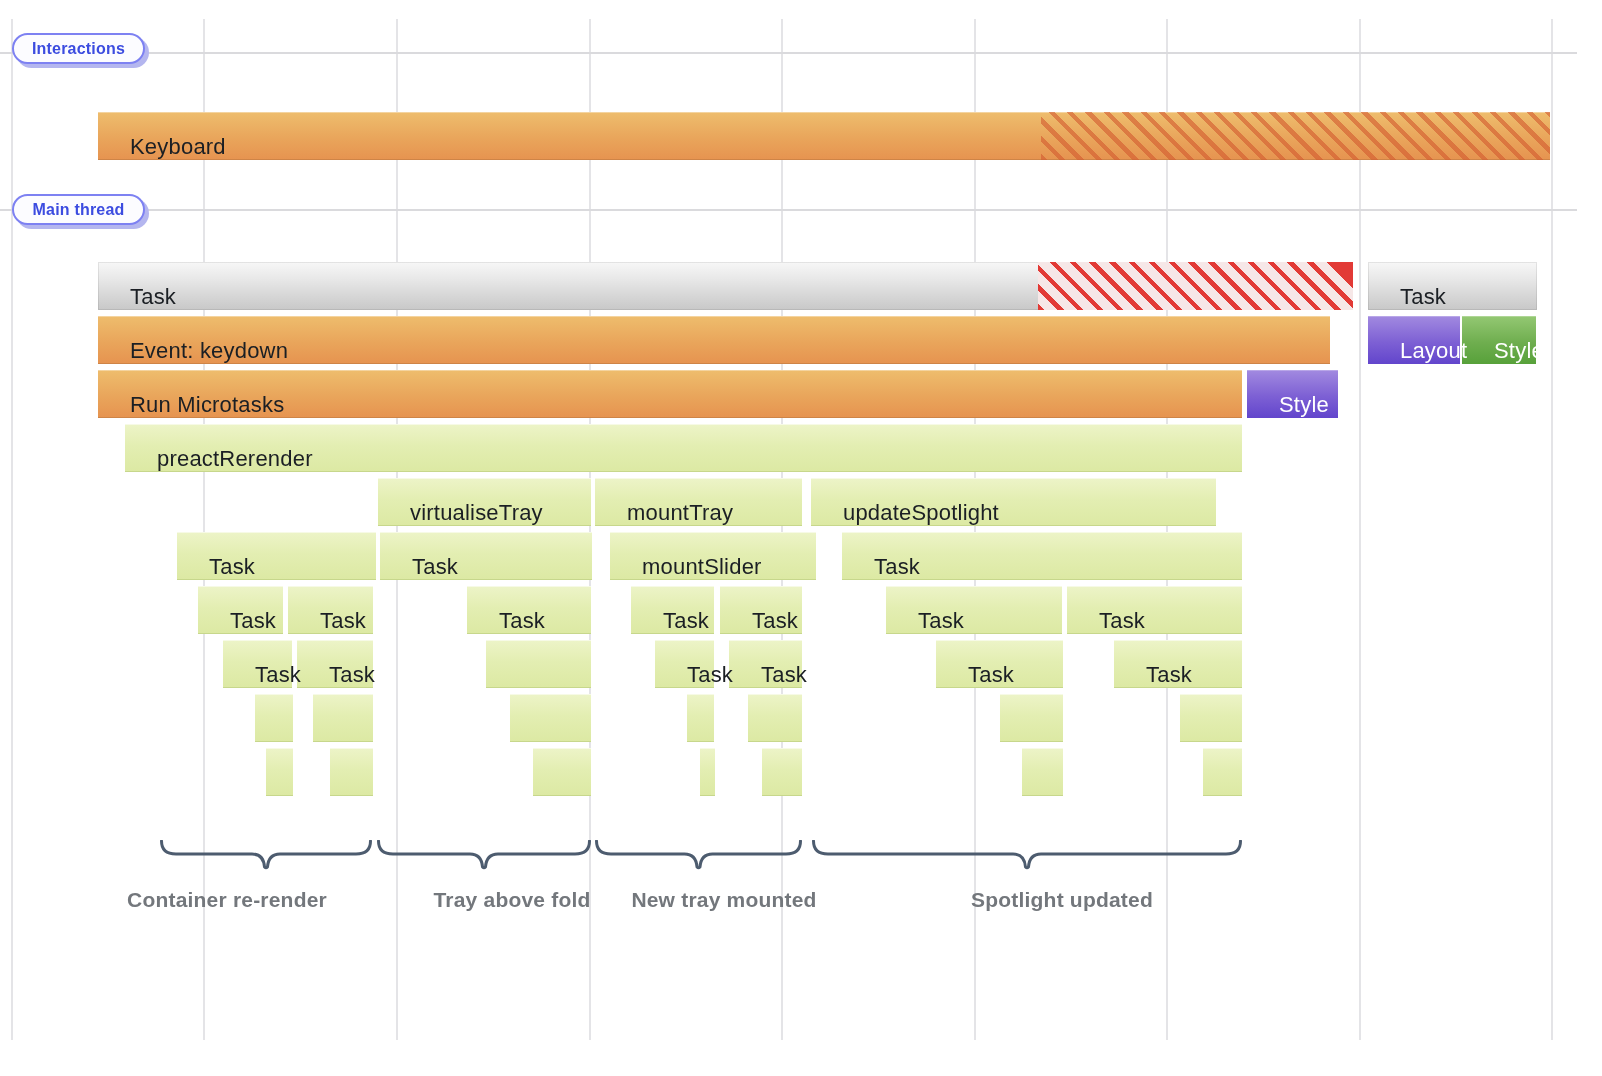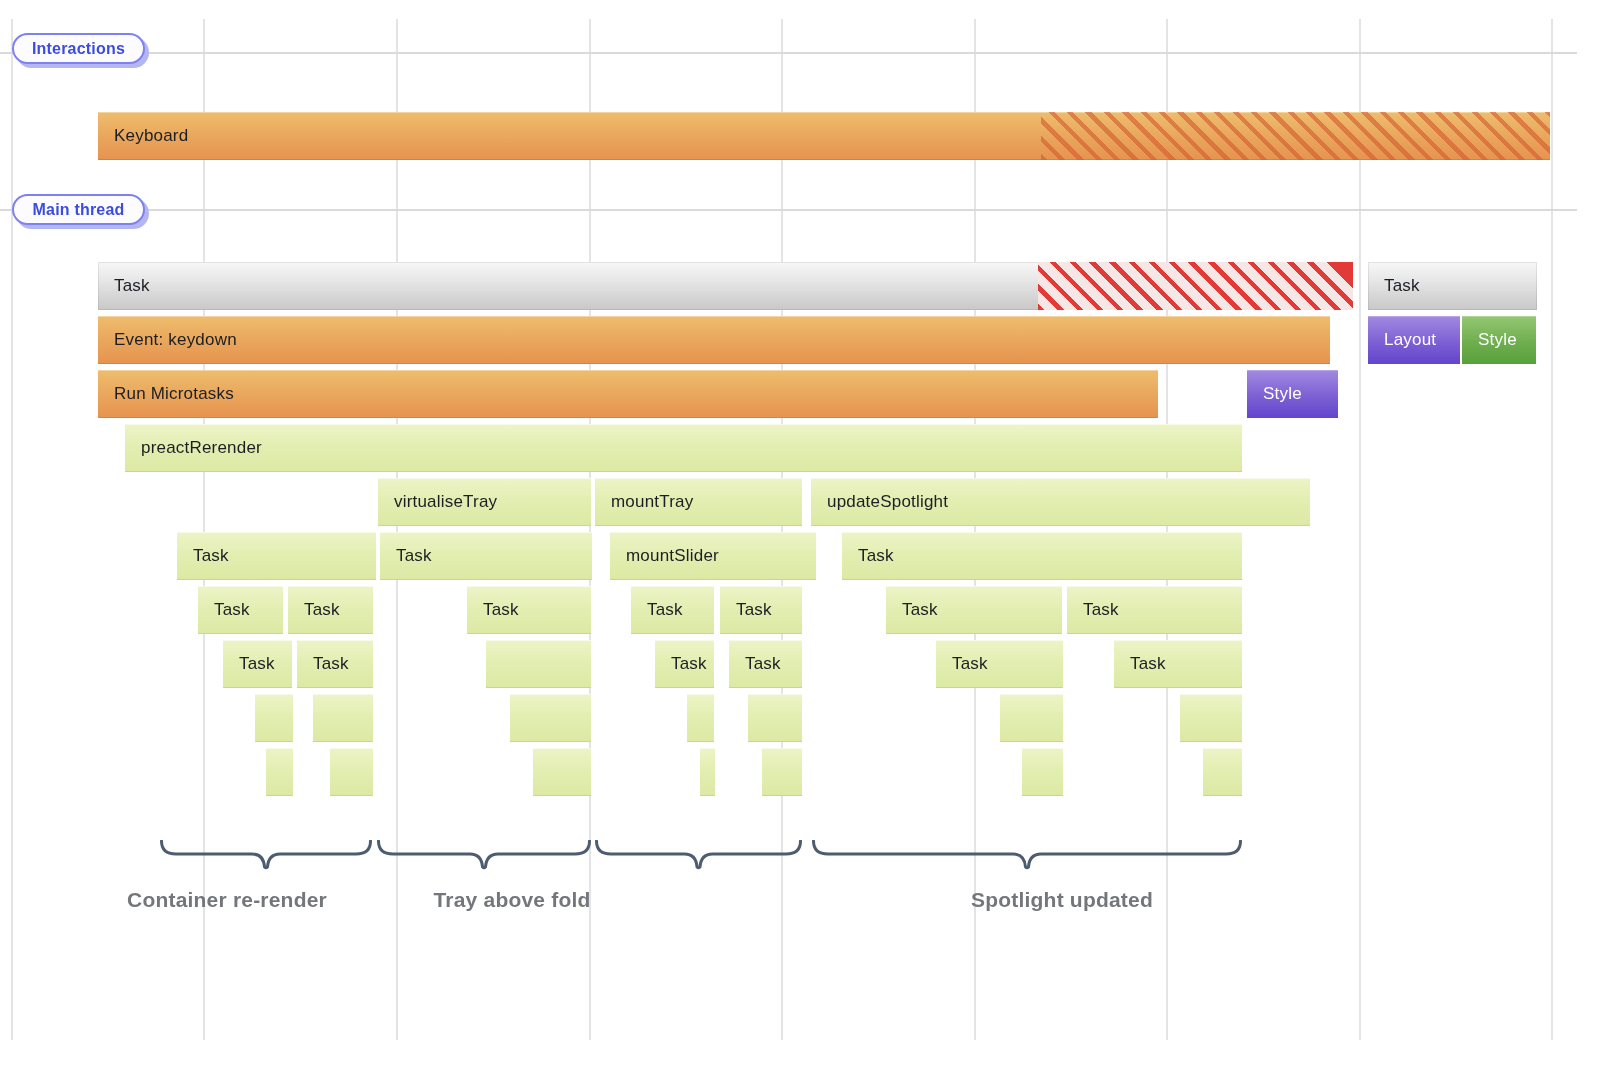--- a/index.html
+++ b/index.html
@@ -4,22 +4,22 @@
 <style>
   html,body{margin:0;padding:0;background:#fff;}
   #canvas{
     position:relative;width:1602px;height:1076px;background:#ffffff;overflow:hidden;
     font-family:"Liberation Sans","DejaVu Sans",sans-serif;
   }
   .grid-v{position:absolute;width:2px;background:#e4e4e7;}
   .grid-h{position:absolute;height:2px;background:#dadadd;}
   .bar{position:absolute;box-sizing:border-box;height:48px;white-space:nowrap;overflow:visible;}
   .bar .bar-label{
-    position:relative;z-index:2;display:block;padding-left:16px;
-    font-size:17px;font-weight:500;line-height:48px;color:#1b1f24;letter-spacing:.2px;
+    position:relative;z-index:2;display:block;padding-left:32px;
+    font-size:22px;font-weight:500;line-height:48px;color:#1b1f24;letter-spacing:.2px;margin-top:11px;
   }
   .bar.orange{background:linear-gradient(180deg,#eebd6d 0%,#e9a55b 55%,#e69350 100%);
     box-shadow:inset 0 1px 0 rgba(255,255,255,.35), inset 0 -1px 0 rgba(0,0,0,.10);}
   .bar.gray{background:linear-gradient(180deg,#f7f7f7 0%,#e8e8e8 35%,#c8c8c8 100%);
     box-shadow:inset 0 0 0 1px rgba(0,0,0,.08);}
   .bar.green{background:linear-gradient(180deg,#edf4c8 0%,#e3eeb2 45%,#dce9a3 100%);
     box-shadow:inset 0 1px 0 rgba(255,255,255,.55), inset 0 -1px 0 rgba(128,148,60,.22);}
   .bar.purple{background:linear-gradient(180deg,#a28ae0 0%,#7d60d4 55%,#6245cc 100%);
     box-shadow:inset 0 1px 0 rgba(255,255,255,.25);}
   .bar.paint{background:linear-gradient(180deg,#94c873 0%,#6fae4f 55%,#57a13a 100%);
@@ -85,36 +85,36 @@
     </div>
     <div class="bar orange" style="left: 98px; top: 316px; width: 1232px;">
       <span class="bar-label">Event: keydown</span>
     </div>
     <div class="bar purple" style="left: 1368px; top: 316px; width: 92px;">
       <span class="bar-label">Layout</span>
     </div>
     <div class="bar paint" style="left: 1462px; top: 316px; width: 74px;">
       <span class="bar-label">Style</span>
     </div>
-    <div class="bar orange" style="left: 98px; top: 370px; width: 1060px;">
+    <div class="bar orange" style="left: 98px; top: 370px; width: 1144px;">
       <span class="bar-label">Run Microtasks</span>
     </div>
     <div class="bar purple" style="left: 1247px; top: 370px; width: 91px;">
       <span class="bar-label">Style</span>
     </div>
     <div class="bar green" style="left: 125px; top: 424px; width: 1117px;">
       <span class="bar-label">preactRerender</span>
     </div>
     <div class="bar green" style="left: 378px; top: 478px; width: 213px;">
       <span class="bar-label">virtualiseTray</span>
     </div>
     <div class="bar green" style="left: 595px; top: 478px; width: 207px;">
       <span class="bar-label">mountTray</span>
     </div>
-    <div class="bar green" style="left: 811px; top: 478px; width: 499px;">
+    <div class="bar green" style="left: 811px; top: 478px; width: 405px;">
       <span class="bar-label">updateSpotlight</span>
     </div>
     <div class="bar green" style="left: 177px; top: 532px; width: 199px;">
       <span class="bar-label">Task</span>
     </div>
     <div class="bar green" style="left: 380px; top: 532px; width: 212px;">
       <span class="bar-label">Task</span>
     </div>
     <div class="bar green" style="left: 610px; top: 532px; width: 206px;">
       <span class="bar-label">mountSlider</span>
@@ -180,17 +180,18 @@
       <path d="M1.5,1 Q1.5,14 16,14 L 92,14 Q 103.5,14 104.5,27 Q 106,28.5 107.5,27 Q 108.5,14 120,14 L 196,14 Q 210.5,14 210.5,1" fill="none" stroke="#4d5c6f" stroke-width="3" stroke-linecap="round" stroke-linejoin="round"></path>
     </svg>
     <div class="annotation-label" style="left: 57px; top: 888px;">Container re-render</div>
     <svg width="214" height="32" viewBox="0 0 214 32" class="brace" style="left: 377px; top: 840px;">
       <path d="M1.5,1 Q1.5,14 16,14 L 93,14 Q 104.5,14 105.5,27 Q 107,28.5 108.5,27 Q 109.5,14 121,14 L 198,14 Q 212.5,14 212.5,1" fill="none" stroke="#4d5c6f" stroke-width="3" stroke-linecap="round" stroke-linejoin="round"></path>
     </svg>
     <div class="annotation-label" style="left: 342px; top: 888px;">Tray above fold</div>
     <svg width="207" height="32" viewBox="0 0 207 32" class="brace" style="left: 595px; top: 840px;">
       <path d="M1.5,1 Q1.5,14 16,14 L 89.5,14 Q 101,14 102,27 Q 103.5,28.5 105,27 Q 106,14 117.5,14 L 191,14 Q 205.5,14 205.5,1" fill="none" stroke="#4d5c6f" stroke-width="3" stroke-linecap="round" stroke-linejoin="round"></path>
     </svg>
+    <div class="annotation-label" style="left: 554px; top: 888px;">New tray mounted</div>
     <svg width="430" height="32" viewBox="0 0 430 32" class="brace" style="left: 812px; top: 840px;">
       <path d="M1.5,1 Q1.5,14 16,14 L 201,14 Q 212.5,14 213.5,27 Q 215,28.5 216.5,27 Q 217.5,14 229,14 L 414,14 Q 428.5,14 428.5,1" fill="none" stroke="#4d5c6f" stroke-width="3" stroke-linecap="round" stroke-linejoin="round"></path>
     </svg>
     <div class="annotation-label" style="left: 892px; top: 888px;">Spotlight updated</div>
   </div>
 
 </body></html>

